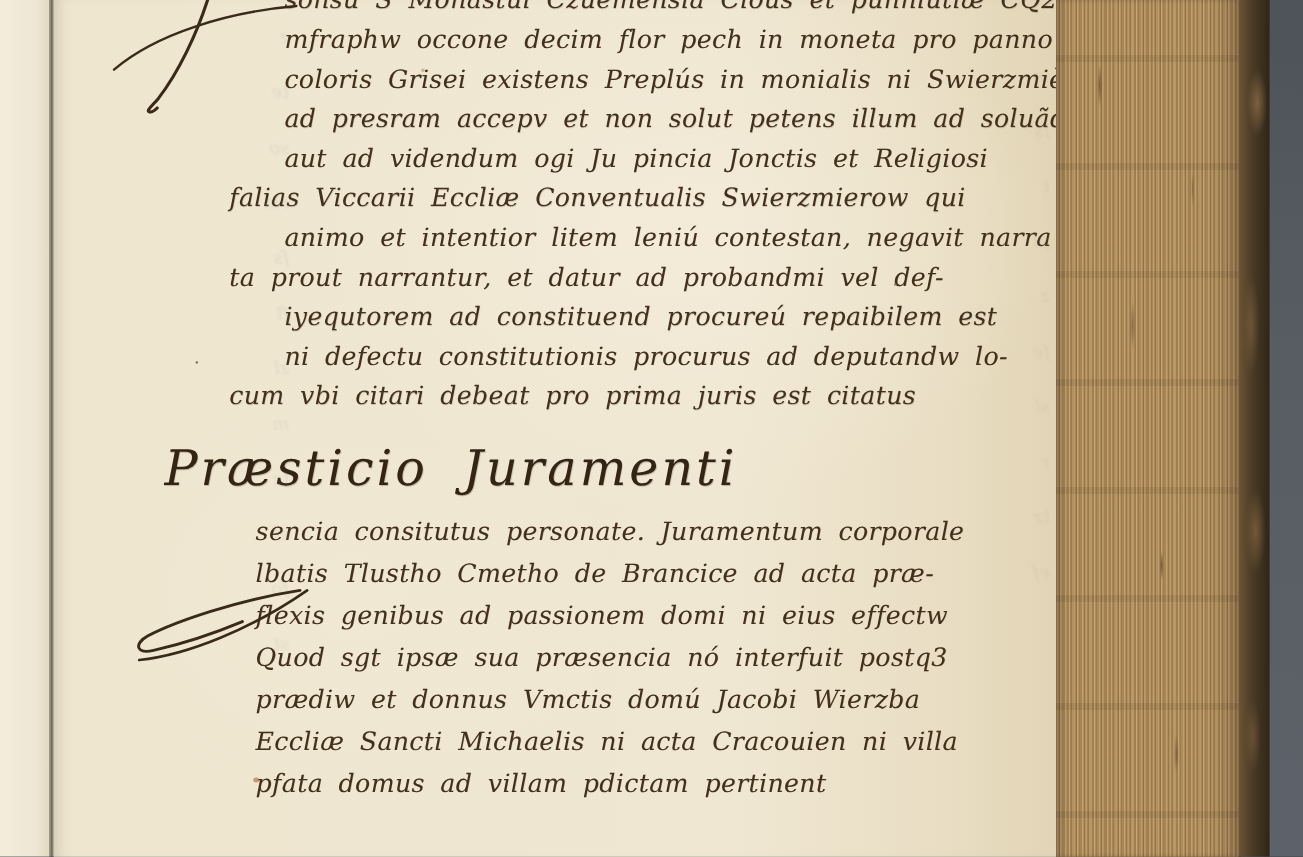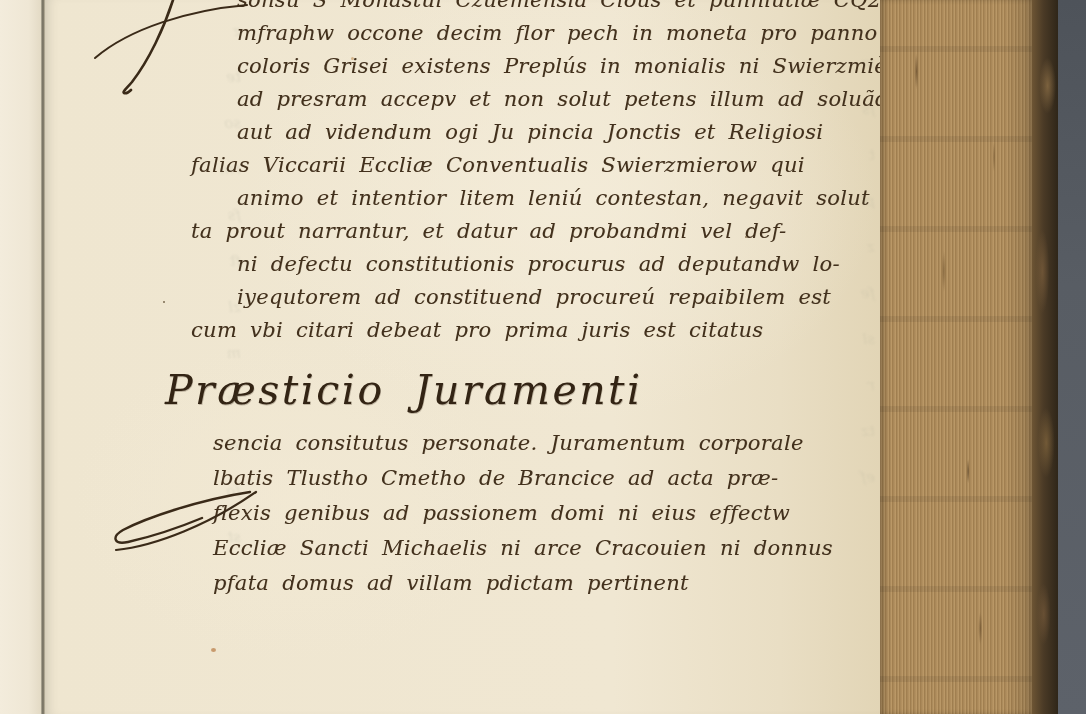--- a/index.html
+++ b/index.html
@@ -45,21 +45,21 @@
       radial-gradient(300px 220px at 30% 70%,#f2e9d4b0,#0000 75%),
       linear-gradient(90deg,#efe6d0 0%,#f0e7d2 68%,#e9dec4 88%,#e2d5b6 100%),
       #efe6d0;
     box-shadow:inset 10px 0 14px -10px #00000033;}
   
   .script{color:#42301c;font-style:italic;white-space:nowrap;
     text-shadow:0.4px 0.4px 0.4px #42301c33;}
   .block-upper{margin:-16px 0 0 146px;font-size:21px;letter-spacing:.3px;word-spacing:6px;}
   .block-upper .line{line-height:33px;height:33px;}
   .block-upper .line.ind{padding-left:46px;}
-  .heading{margin:16px 0 9px 120px;font-size:41px;line-height:54px;height:54px;
+  .heading{margin:16px 0 9px 92px;font-size:41px;line-height:54px;height:54px;
     color:#332414;font-style:italic;letter-spacing:2.5px;word-spacing:14px;white-space:nowrap;
     text-shadow:0.6px 0.6px 0.6px #33241440;}
   .block-lower{margin:0 0 0 168px;font-size:21px;letter-spacing:.3px;word-spacing:6px;}
   .block-lower .line{line-height:35px;height:35px;}
   
   .ghost{position:absolute;color:#8e9383;opacity:.16;filter:blur(1px);
     font-style:italic;font-size:15px;line-height:46px;transform:scaleX(-1);
     text-align:left;white-space:pre-line;}
   .ghost-left{left:118px;top:8px;width:78px;}
   .ghost-right{left:760px;top:40px;width:70px;opacity:.13;}
@@ -106,34 +106,36 @@
 tz
 ef</div>
 
     <div class="script block-upper" id="upper">
         <div class="line ind">sonsu S Monastui Czuemensia Cious et punniutiæ CQ2</div>
         <div class="line ind">mfraphw occone decim flor pech in moneta pro panno</div>
         <div class="line ind">coloris Grisei existens Preplús in monialis ni Swierzmièg</div>
         <div class="line ind">ad presram accepv et non solut petens illum ad soluãdm</div>
         <div class="line ind">aut ad videndum ogi Ju pincia Jonctis et Religiosi</div>
         <div class="line">falias Viccarii Eccliæ Conventualis Swierzmierow qui</div>
-        <div class="line ind">animo et intentior litem leniú contestan, negavit solut</div>
+        <div class="line ind">animo et intentior litem leniú contestan, negavit narra</div>
         <div class="line">ta prout narrantur, et datur ad probandmi vel def-</div>
+        <div class="line ind">iyequtorem ad constituend procureú repaibilem est</div>
         <div class="line ind">ni defectu constitutionis procurus ad deputandw lo-</div>
-        <div class="line ind">iyequtorem ad constituend procureú repaibilem est</div>
         <div class="line">cum vbi citari debeat pro prima juris est citatus</div>
       </div>
 
     <div class="heading">Præsticio Juramenti</div>
 
     <div class="script block-lower" id="lower">
         <div class="line">sencia consitutus personate. Juramentum corporale</div>
         <div class="line">lbatis Tlustho Cmetho de Brancice ad acta præ-</div>
         <div class="line">flexis genibus ad passionem domi ni eius effectw</div>
-        <div class="line">Eccliæ Sancti Michaelis ni arce Cracouien ni donnus</div>
+        <div class="line">Quod sgt ipsæ sua præsencia nó interfuit postq3</div>
+        <div class="line">prædiw et donnus Vmctis domú Jacobi Wierzba</div>
+        <div class="line">Eccliæ Sancti Michaelis ni acta Cracouien ni villa</div>
         <div class="line">pfata domus ad villam pdictam pertinent</div>
       </div>
 
     <div class="speck" style="left:166px;top:648px;width:5px;height:4px;background:#b5763fae;"></div>
     <div class="speck" style="left:306px;top:57px;width:3px;height:3px;background:#c0955fa0;"></div>
     <div class="speck" style="left:118px;top:301px;width:2px;height:2px;background:#7b6a50;"></div>
     <div class="speck" style="left:700px;top:236px;width:2px;height:2px;background:#8a7354;"></div>
   </div>
 
   <svg class="flourish" style="left:85px;top:0;" width="170" height="100" viewBox="0 0 170 100">

